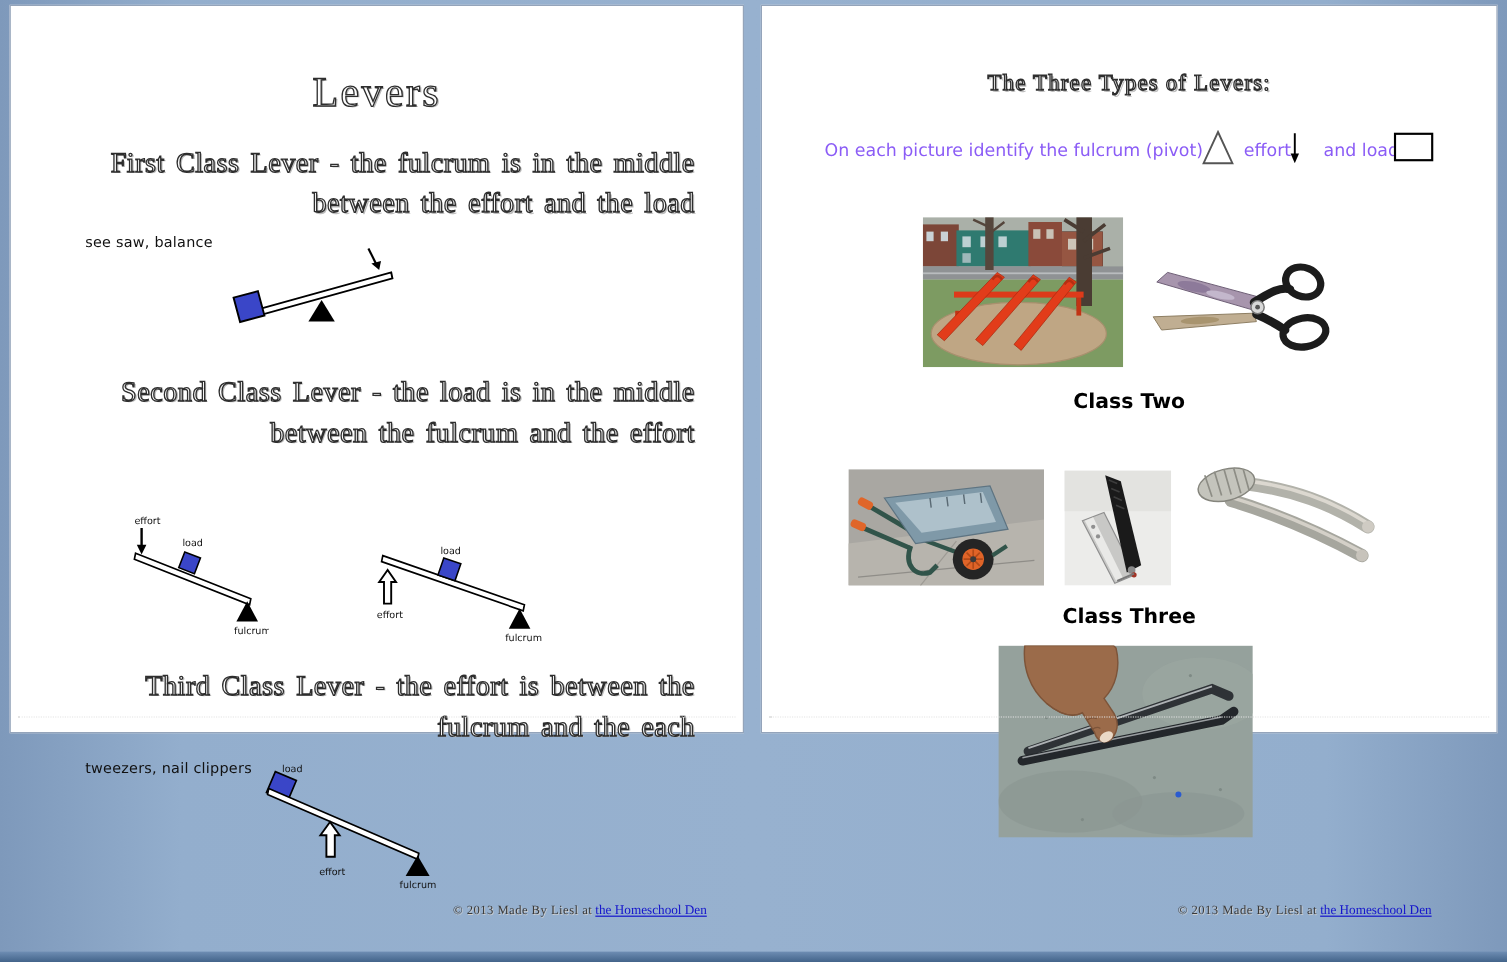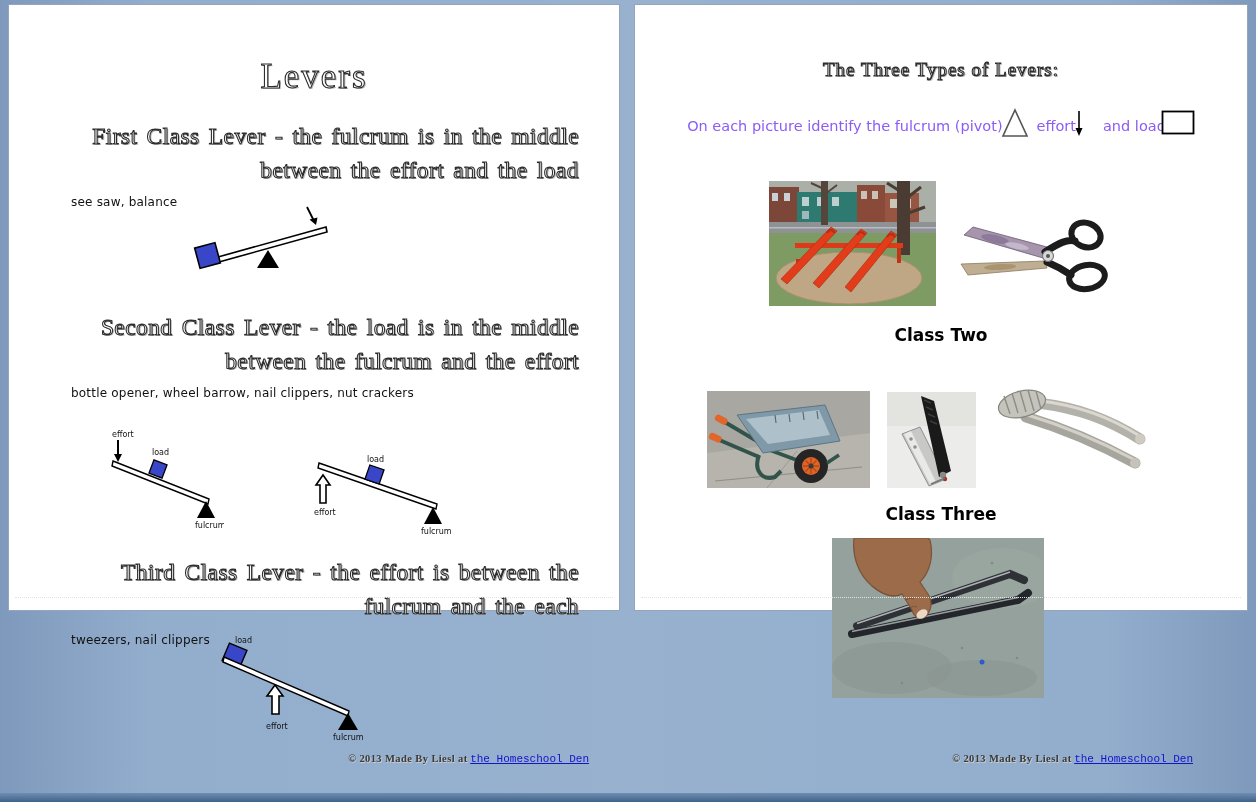--- a/index.html
+++ b/index.html
@@ -27,23 +27,23 @@
   svg text { font-family:"DejaVu Sans",sans-serif; font-size:8px; fill:#111; }
 
   .instruction { position:absolute; top:96px; left:0; width:100%; height:38px;
     display:flex; align-items:flex-end; justify-content:center;
     font-family:"DejaVu Sans",sans-serif; font-size:14.5px; color:#8b5cf6; }
   .instruction .txt { margin-bottom:5px; white-space:nowrap; }
   .class-heading { position:absolute; width:100%; text-align:center;
     font-family:"DejaVu Sans",sans-serif; font-weight:bold; font-size:17px; color:#000; }
 
   .footer { position:absolute; font-size:10.5px; white-space:nowrap; }
-  .footer .copyright { font-family:"Liberation Serif",serif; font-weight:bold;
+  .footer .copyright { font-family:"Liberation Serif",serif; font-weight:normal;
     color:#3a3a3a; letter-spacing:0.4px; text-shadow:0.7px 0.7px 0 #cfcfcf; }
-  .footer a { font-family:Liberation Mono, monospace; font-size:11px; color:#1414cc;
+  .footer a { font-family:Liberation Serif, serif; font-size:11px; color:#1414cc;
     text-decoration:underline; cursor:pointer; }
 </style>
 </head>
 <body>
 
 <div class="viewer">
 
   <div class="page page-left">
     <div class="doc-title engraved">Levers</div>
 
@@ -54,21 +54,20 @@
       <polygon points="32,53 140,23 141,28 33,58" fill="#ffffff" stroke="#000" stroke-width="1.6"></polygon>
       <rect x="11" y="41" width="21" height="21" fill="#3a46c8" stroke="#000" stroke-width="1.6" transform="rotate(-15 21.5 51.5)"></rect>
       <path d="M82,46 L93,64 L71,64 Z" fill="#000"></path>
       <g>
         <line x1="121" y1="3" x2="128" y2="17" stroke="#000" stroke-width="1.8"></line>
         <polygon points="130,21 123.5,15.5 131.5,13.5" fill="#000"></polygon>
       </g>
     </svg>
 
     <div class="section-heading engraved" style="top:305px;">Second Class Lever - the load is in the middle between the fulcrum and the effort</div>
-    <div class="examples" style="top:381px;">bottle opener, wheel barrow, nail clippers, nut crackers</div>
 
     <svg class="abs" style="left:100px; top:424px;" width="115" height="105" viewBox="0 0 115 105">
       <text x="3" y="8">effort</text>
       <g>
         <line x1="9" y1="11" x2="9" y2="26" stroke="#000" stroke-width="2"></line>
         <polygon points="9,33 5,25 13,25" fill="#000"></polygon>
       </g>
       <polygon points="4,32 100,70 99,75 3,37" fill="#ffffff" stroke="#000" stroke-width="1.4"></polygon>
       <text x="43" y="26">load</text>
       <rect x="42" y="33" width="14" height="14" fill="#3a46c8" stroke="#000" stroke-width="1.3" transform="rotate(21 49 40)"></rect>

